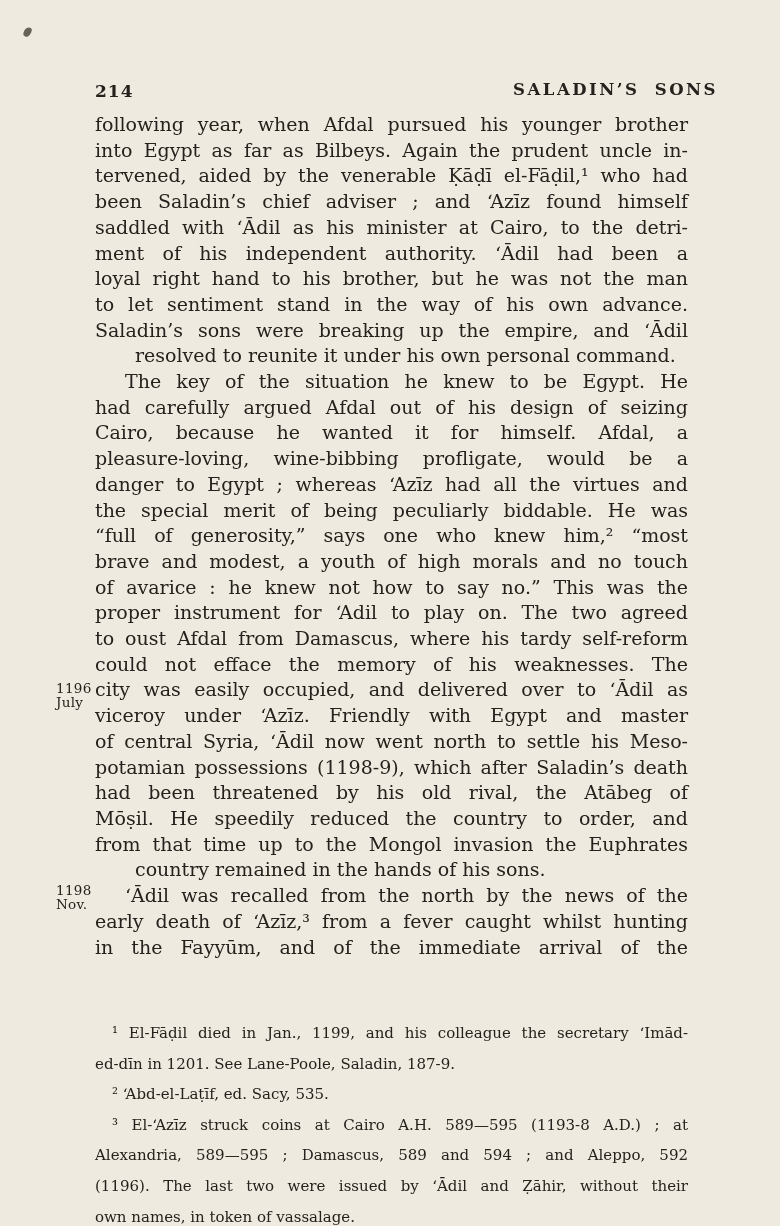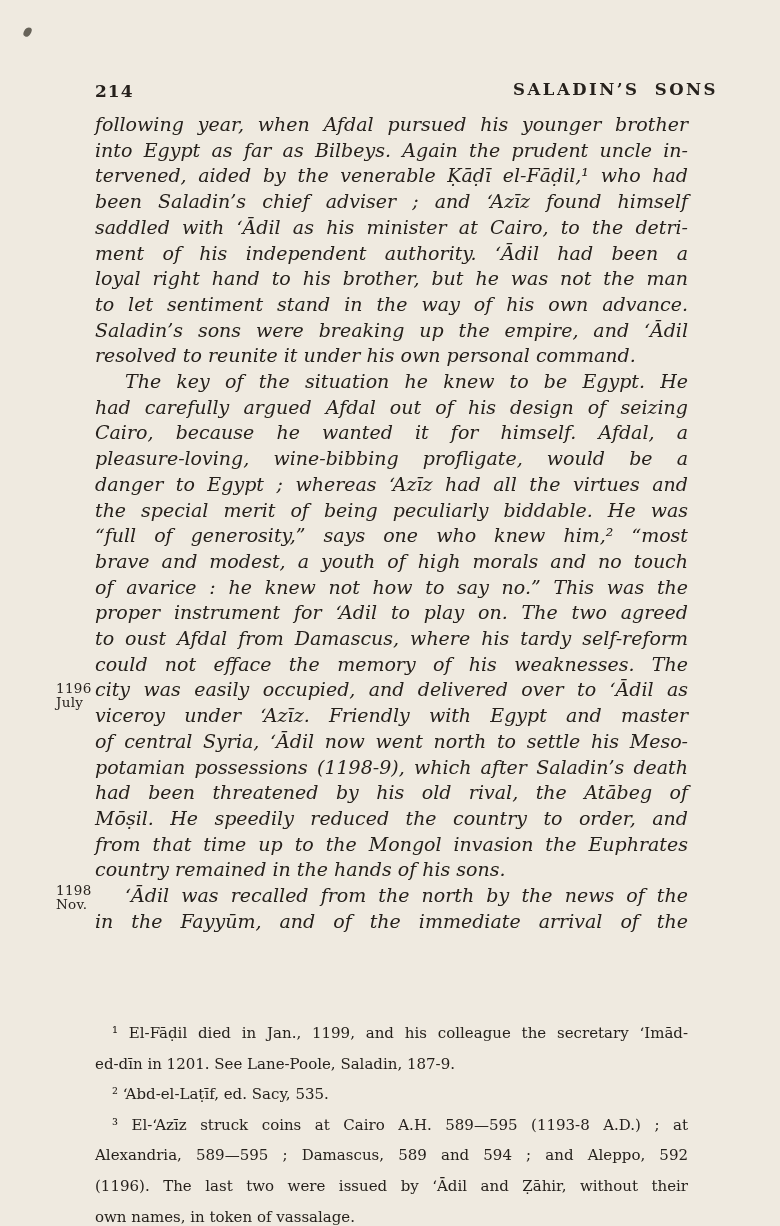--- a/index.html
+++ b/index.html
@@ -48,28 +48,29 @@
     font-size: 16.5px;
     letter-spacing: 2.5px;
     word-spacing: 7px;
   }
   .body-text {
     position: absolute;
     left: 95px; top: 112px;
     width: 593px;
     font-size: 19px;
   }
-  .body-text .line { line-height: 25.7px; font-style: italic; }
+  .body-text .line { line-height: 25.7px; }
   .line {
     text-align: justify;
     text-align-last: justify;
     -moz-text-align-last: justify;
   }
   .paragraph.left-last .line:last-child {
     text-align-last: left;
+    margin-left: 40px;
     -moz-text-align-last: left;
   }
   .indent-first .line:first-child { text-indent: 30px; }
   .margin-note {
     position: absolute;
     left: 56px;
     width: 40px;
     font-size: 13.5px;
     line-height: 13.5px;
     letter-spacing: 0.3px;
@@ -129,20 +130,21 @@
         <div class="line">viceroy under ‘Azīz. Friendly with Egypt and master</div>
         <div class="line">of central Syria, ‘Ādil now went north to settle his Meso-</div>
         <div class="line">potamian possessions (1198-9), which after Saladin’s death</div>
         <div class="line">had been threatened by his old rival, the Atābeg of</div>
         <div class="line">Mōṣil. He speedily reduced the country to order, and</div>
         <div class="line">from that time up to the Mongol invasion the Euphrates</div>
         <div class="line">country remained in the hands of his sons.</div>
       </div>
     <div class="paragraph indent-first">
         <div class="line">‘Ādil was recalled from the north by the news of the</div>
+        <div class="line">early death of ‘Azīz,³ from a fever caught whilst hunting</div>
         <div class="line">in the Fayyūm, and of the immediate arrival of the</div>
       </div>
   </div>
 
   <div class="margin-note" style="top:682px">
     <div>1196</div>
     <div>July</div>
   </div>
 
   <div class="margin-note" style="top:884px">

